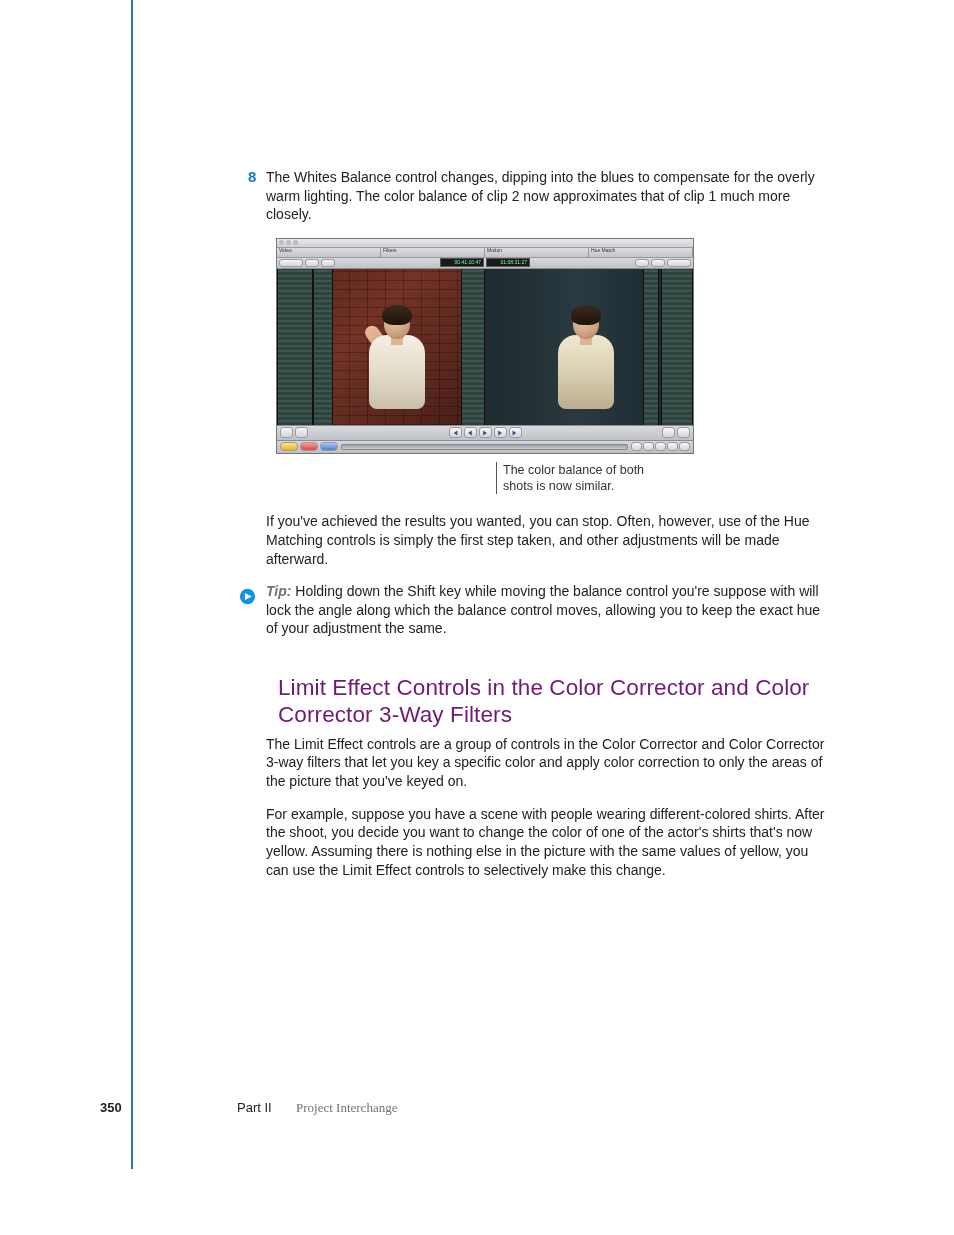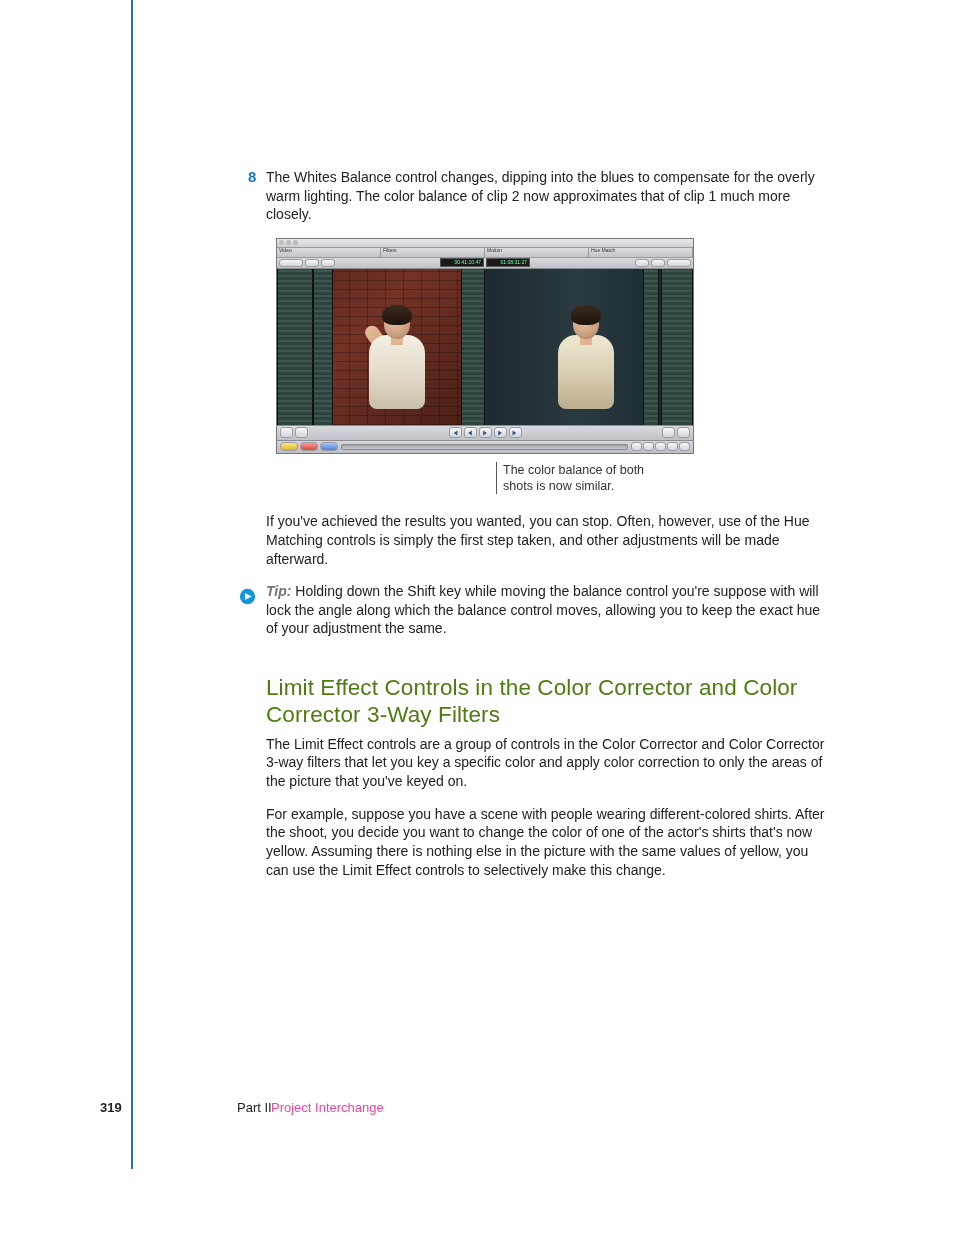--- a/index.html
+++ b/index.html
@@ -234,22 +234,22 @@
   }
   .tip-icon svg { width:17px; height:17px; }
 
   .tip-label {
     font-style: italic;
     font-weight: 700;
     color: #737373;
   }
 
   h2.section {
-    margin: 36px 0 6px 0;
-    color: #4d7c0f;
+    margin: 36px 0 6px 12px;
+    color: #701a75;
     font-weight: 400;
     font-size: 22.5px;
     line-height: 1.22;
     letter-spacing: 0.1px;
   }
 
   .footer {
     position: absolute;
     left: 0;
     top: 1100px;
@@ -263,22 +263,23 @@
     font-weight: 600;
   }
   .footer .part {
     position: absolute;
     left: 237px;
     color: #222;
     font-weight: 400;
   }
   .footer .partname {
     position: absolute;
-    left: 271px;
-    color: #ec4899;
+    left: 296px;
+    color: #737373;
+    font-family: Liberation Serif, serif;
   }
 </style>
 </head>
 <body>
 
 <div class="page">
   <div class="blue-rule"></div>
 
   <div class="step-num">8</div>
 
@@ -408,17 +409,17 @@
   </div>
 
   <div class="tip-icon" style="top:588px">
     <svg viewBox="0 0 20 20">
         <circle cx="10" cy="10" r="9" fill="#1195e0"></circle>
         <path d="M7 6l8 4-8 4z" fill="#fff"></path>
       </svg>
   </div>
 
   <div class="footer">
-    <span class="pagenum">319</span>
+    <span class="pagenum">350</span>
     <span class="part">Part II</span>
     <span class="partname">Project Interchange</span>
   </div>
 </div>
 
 </body></html>

